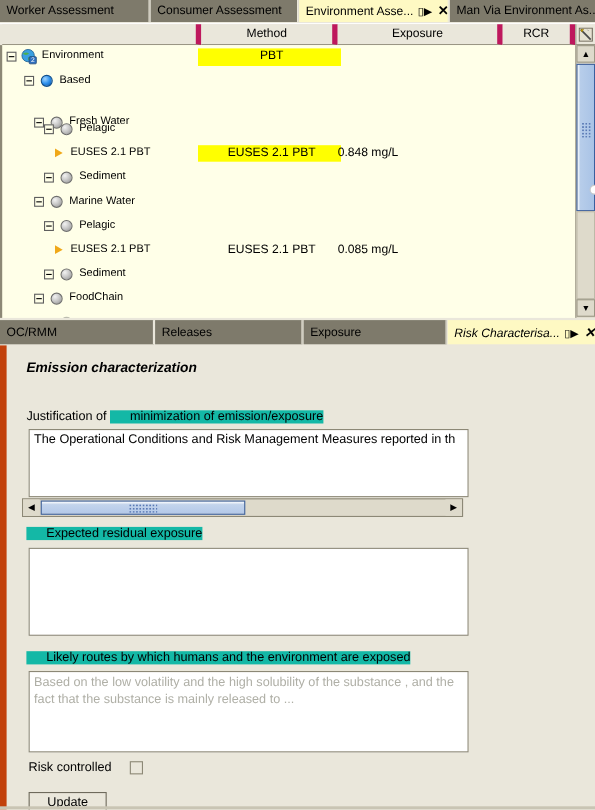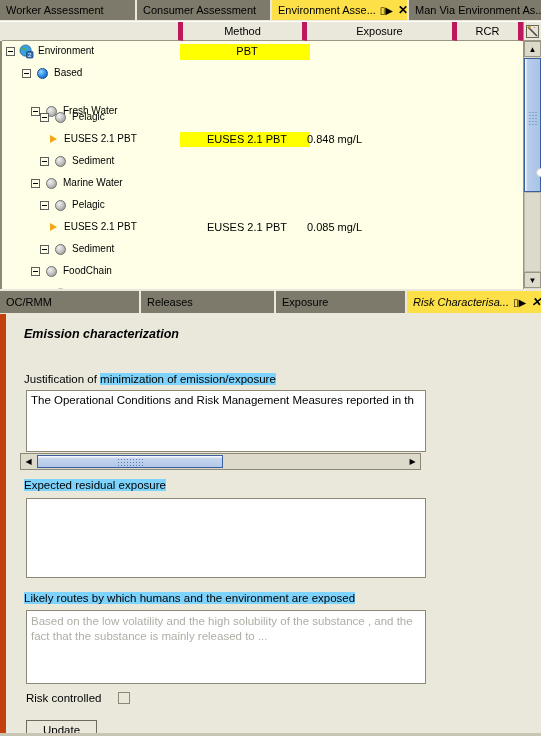--- a/index.html
+++ b/index.html
@@ -29,21 +29,21 @@
     color: #000;
     font-size: 11px;
     line-height: 20px;
     padding: 0 6px;
     box-sizing: border-box;
     border-right: 1px solid #EAE7DB;
     white-space: nowrap;
     overflow: hidden;
   }
   .tab.active {
-    background: #fde047;
+    background: #fef9c3;
     color: #000;
   }
   .tab .tabctl {
     font-size: 10px;
     margin-left: 4px;
     font-family: "DejaVu Sans", sans-serif;
   }
   .tab .tabclose { margin-left: 5px; font-size: 12px; font-weight: bold; }
 
   
@@ -187,21 +187,21 @@
     box-sizing: border-box;
   }
   .sect-title {
     position: absolute; left: 18px; top: 13px;
     font-weight: bold; font-style: italic; font-size: 12.5px;
     color: #000; white-space: nowrap;
   }
   .fld-label {
     position: absolute; font-size: 11.5px; white-space: nowrap; color: #000;
   }
-  .fld-label .mark { background: #7dd3fc; }
+  .fld-label .mark { background: #14b8a6; padding-left: 18px; }
   .txtbox {
     position: absolute;
     background: #FFFFFF;
     border: 1px solid #8C8876;
     box-sizing: border-box;
     font-size: 11.5px;
     padding: 3px 4px;
     color: #000;
     overflow: hidden;
     white-space: nowrap;

